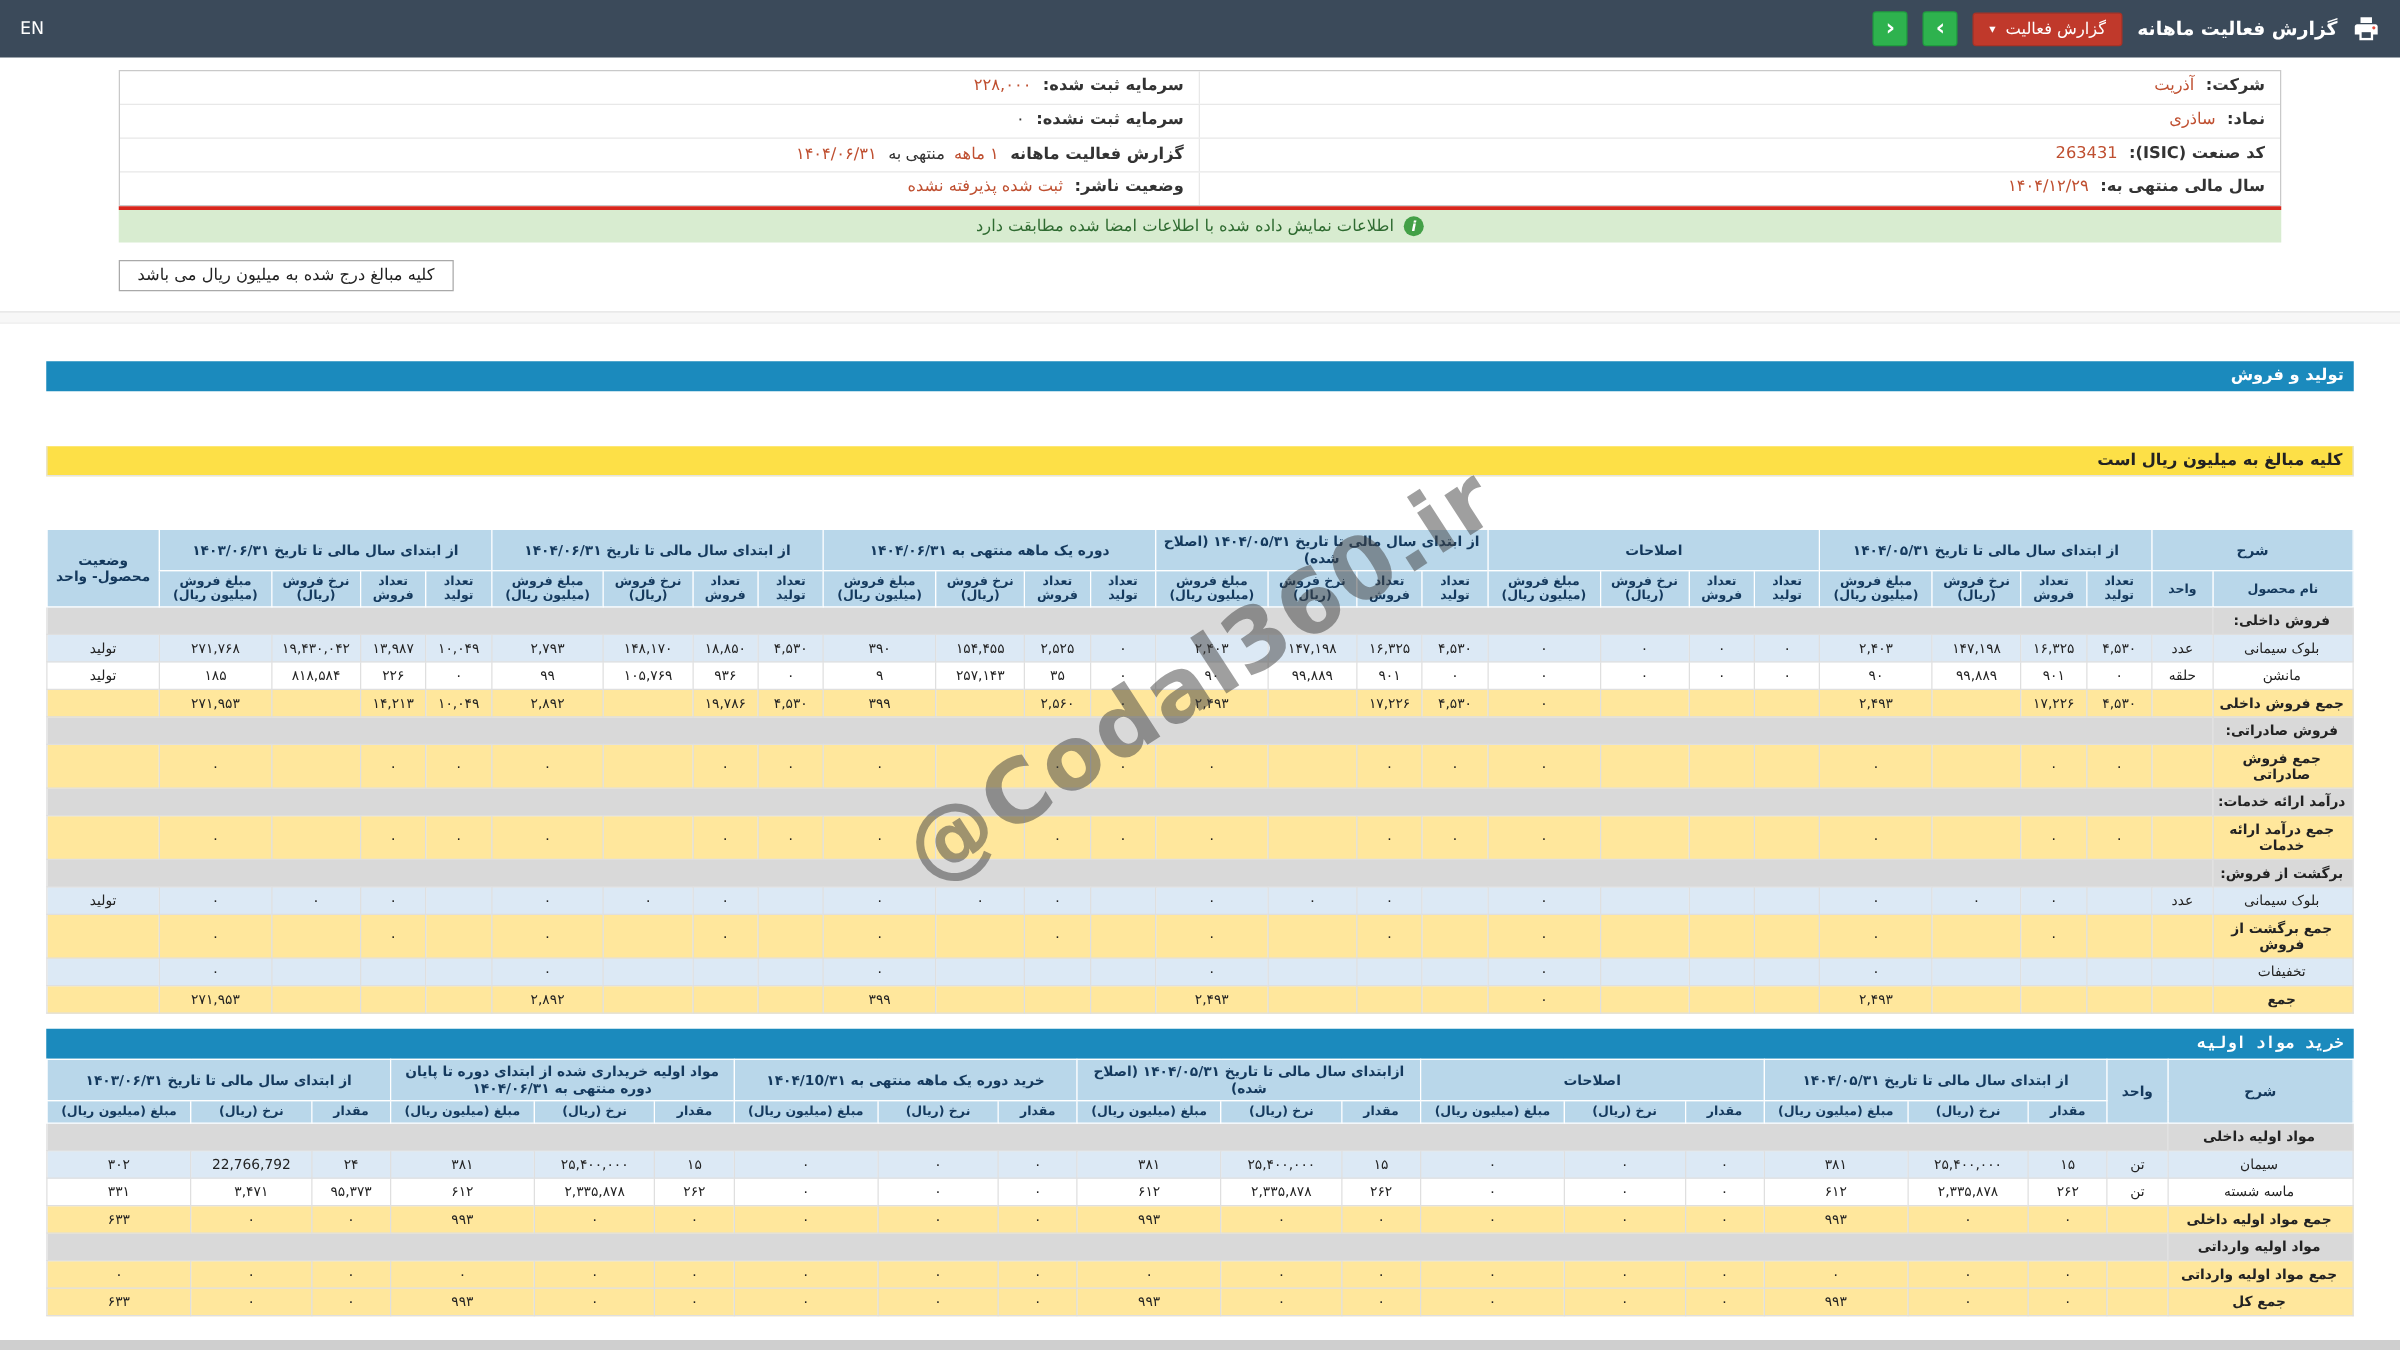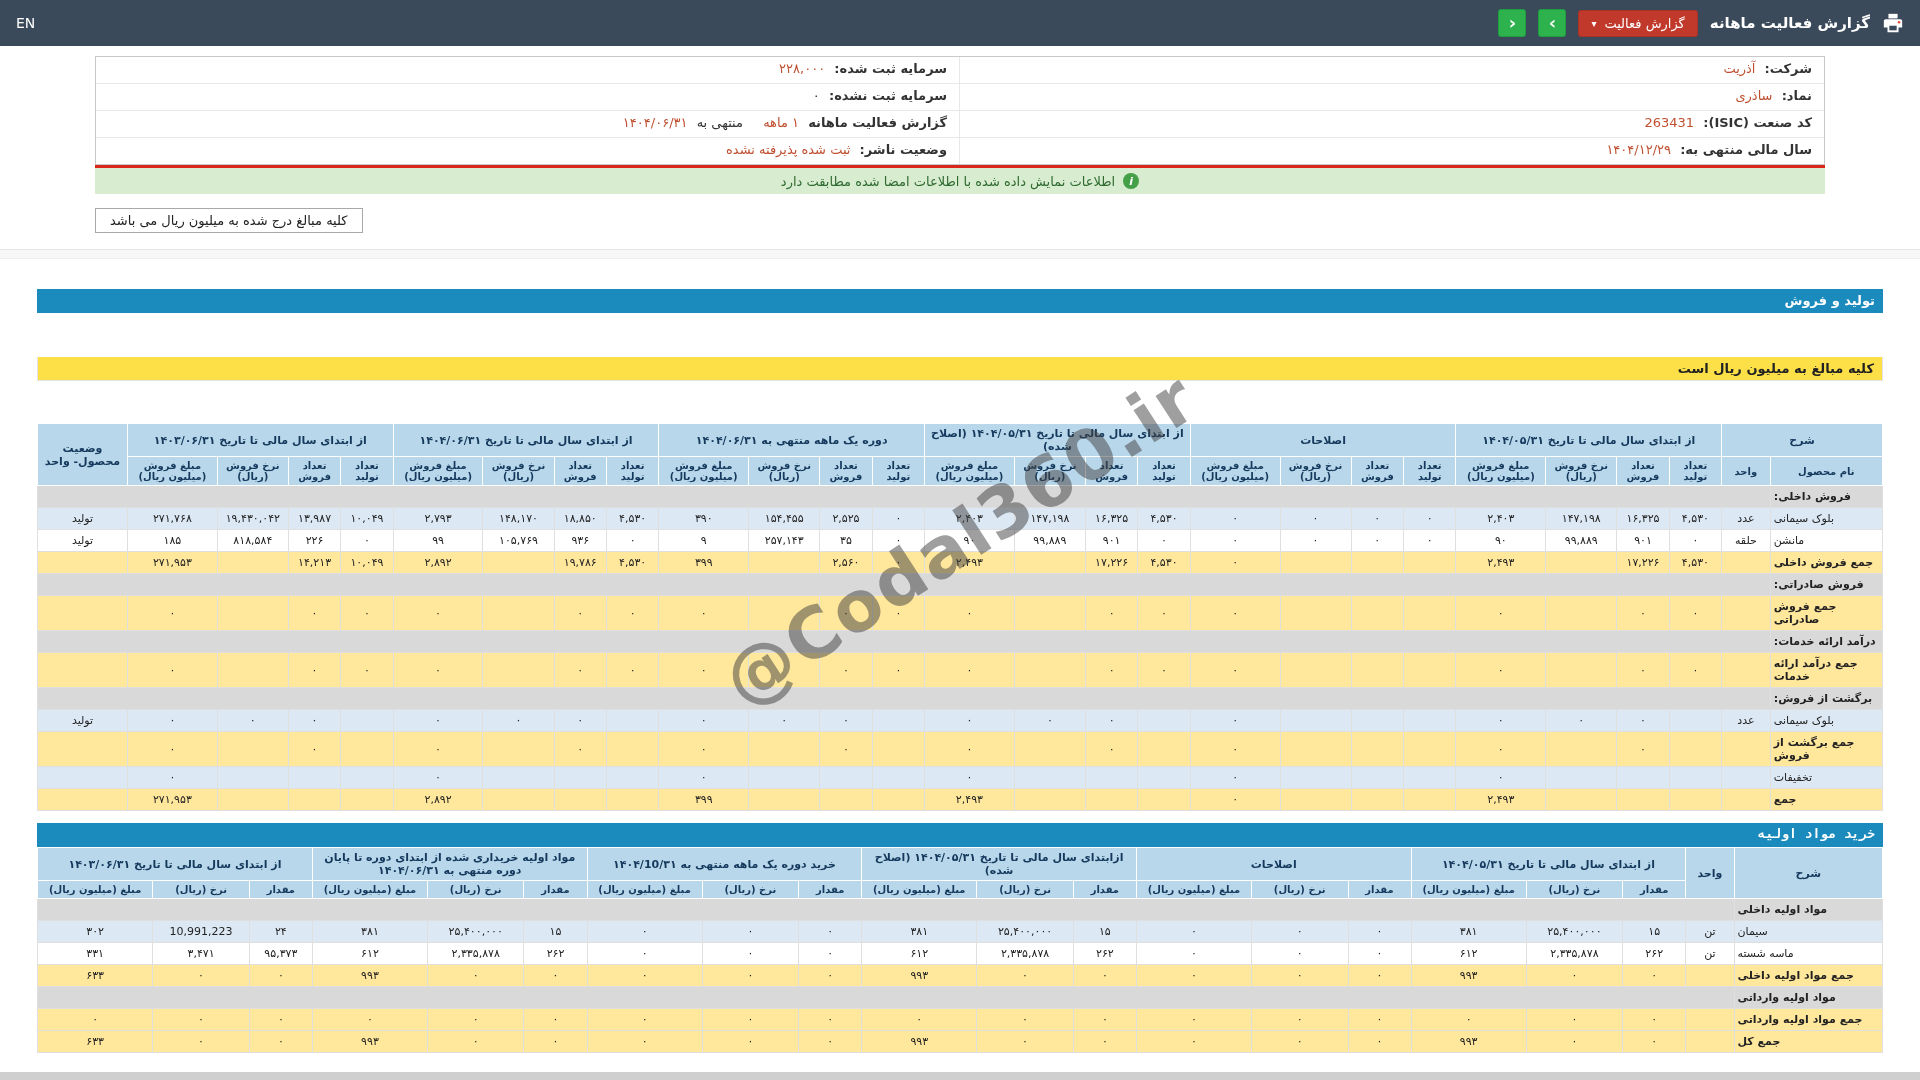--- a/index.html
+++ b/index.html
@@ -39,21 +39,21 @@
     border:1px solid #c9c9c9; background:#fff;
     font-size:13px;
   }
   .info-row { display:grid; grid-template-columns:1fr 1fr; border-bottom:1px solid #e8e8e8; }
   .info-row:last-child { border-bottom:none; }
   .info-cell { padding:4px 12px; min-height:26px; }
   .info-cell.left { border-right:1px solid #e8e8e8; }
   .lbl-txt { color:#333; font-weight:700; }
   .val-red { color:#bf4f30; margin-right:5px; }
   .val-plain { color:#333; margin-right:5px; }
-  .mid-txt { color:#333; margin-right:16px; }
+  .mid-txt { color:#333; margin-right:3px;font-family:Liberation Serif, serif; }
   
   .sig-wrap { margin:0 95px; border-top:3px solid #d9261c; }
   .sig-banner {
     background:#d8ecd0; min-height:26px;
     display:flex; align-items:center; justify-content:center; gap:8px;
     font-size:13px; color:#2f6b31;
   }
   .info-icon {
     width:16px; height:16px; border-radius:50%; background:#43a047; color:#fff;
     font-size:11px; font-weight:bold; display:inline-flex; align-items:center;
@@ -85,21 +85,21 @@
     background:#b9d7ea; color:#14395d; font-weight:bold;
     border:1px solid #ffffff; padding:3px 2px; vertical-align:middle;
     word-wrap:break-word;
   }
   th.grp { font-size:11px; }
   th.sub { font-size:10px;margin-top:30px; }
   td {
     border:1px solid #dfdfdf; padding:4px 3px; font-size:11px; color:#222;
     text-align:center; background:#fff; word-wrap:break-word;
   }
-  td.lbl { text-align:left; padding-right:5px; }
+  td.lbl { text-align:center; padding-right:5px; }
   tr.alt td { background:#dce9f5; }
   tr.sum td { background:#ffe79c; }
   tr.sum td.lbl { font-weight:bold; }
   tr.section td { background:#d9d9d9; }
   tr.section td.lbl { font-weight:bold; }
   
   .watermark {
     position:absolute; left:960px; top:540px;
     transform:translate(-50%,-50%) rotate(-33deg);
     font-size:70px; font-weight:bold; letter-spacing:2px;
@@ -621,21 +621,21 @@
           <td>۱۵</td>
           <td>۲۵,۴۰۰,۰۰۰</td>
           <td>۳۸۱</td>
           <td>۰</td>
           <td>۰</td>
           <td>۰</td>
           <td>۱۵</td>
           <td>۲۵,۴۰۰,۰۰۰</td>
           <td>۳۸۱</td>
           <td>۲۴</td>
-          <td>10,991,223</td>
+          <td>22,766,792</td>
           <td>۳۰۲</td>
         </tr>
         <tr class="data">
           <td class="lbl">ماسه شسته</td>
           <td>تن</td>
           <td>۲۶۲</td>
           <td>۲,۳۳۵,۸۷۸</td>
           <td>۶۱۲</td>
           <td>۰</td>
           <td>۰</td>

